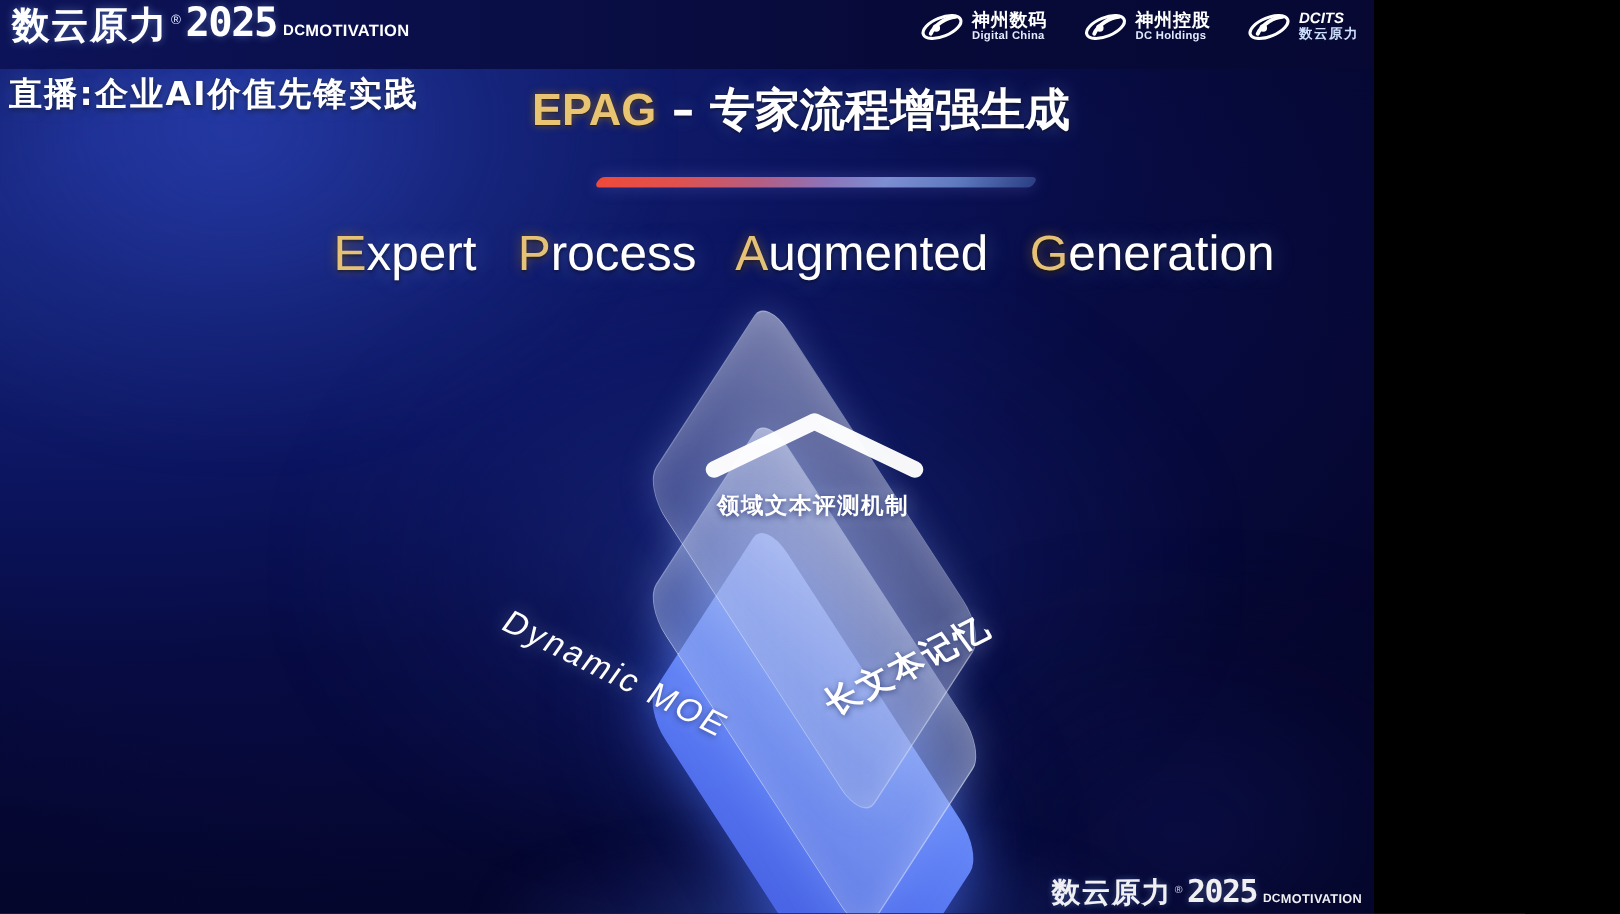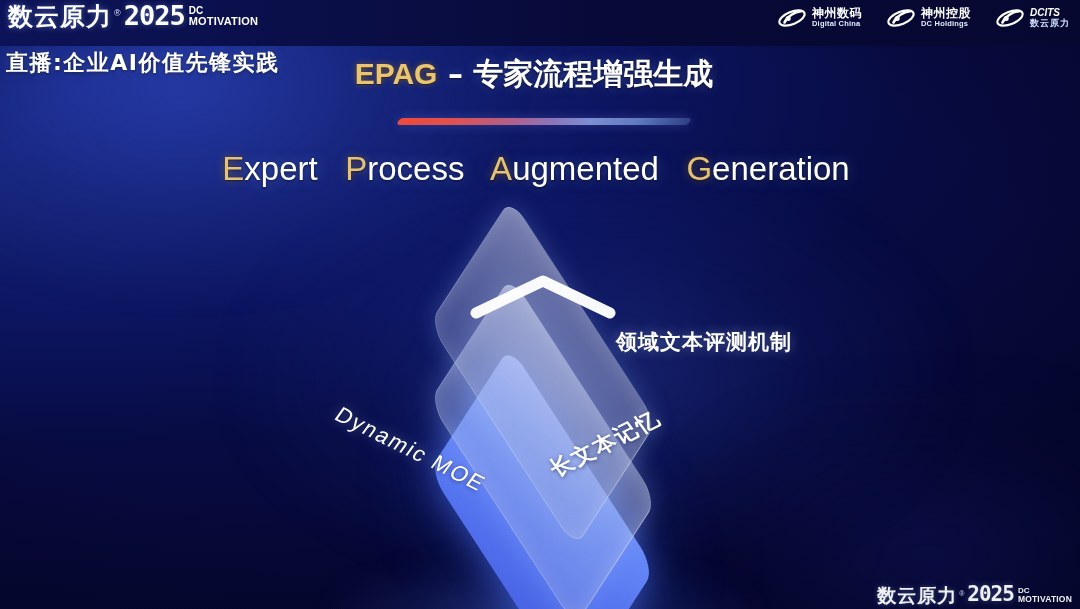--- a/index.html
+++ b/index.html
@@ -2,21 +2,21 @@
 <html><head>
 <meta charset="utf-8">
 <style>
   html,body{margin:0;padding:0;background:#000;}
   body{
     font-family:"Liberation Sans","DejaVu Sans",sans-serif;
     -webkit-font-smoothing:antialiased;
   }
   #slide{
     position:relative;
-    width:1080px;height:609px;
+    width:916px;height:609px;
     overflow:hidden;
     background:#b91c1c;
   }
   
   .bg-base{
     position:absolute;inset:0;
     background:
       radial-gradient(120% 90% at 6% 14%, #1b2b8a 0%, #142274 22%, #0c1560 42%, #070b42 66%, #05062f 100%),
       linear-gradient(135deg,#121f73 0%,#0b1258 38%,#070a3c 70%,#04042b 100%);
   }
@@ -56,21 +56,21 @@
     text-shadow:0 0 6px rgba(150,190,255,.45);
   }
   .brand-reg{font-size:9px;color:#dfe8ff;line-height:1;transform:translateY(-11px);}
   .brand-year{
     font-size:27px;font-weight:700;color:#ffffff;line-height:1;
     letter-spacing:-1px;margin-left:1px;
     font-family:"DejaVu Sans Mono",monospace;
     text-shadow:0 0 6px rgba(150,190,255,.4);
   }
   .brand-dc{
-    display:flex;flex-direction:column;line-height:1;margin-left:2px;
+    display:flex;flex-direction:row;line-height:1;margin-left:2px;
     transform:translateY(-2px);
   }
   .brand-dc b{font-size:10px;color:#ffffff;letter-spacing:.2px;}
   .brand-dc span{font-size:11px;color:#ffffff;letter-spacing:.2px;font-weight:700;}
   .livetag{
     position:absolute;left:6px;top:48px;z-index:7;
     font-size:22px;font-weight:700;color:#ffffff;letter-spacing:1.5px;
     font-family:"DejaVu Sans",sans-serif;
     text-shadow:0 1px 4px rgba(0,0,0,.6),0 0 10px rgba(120,170,255,.3);
     white-space:nowrap;
@@ -162,21 +162,21 @@
   
   .chevron{
     position:absolute;left:176px;top:45px;width:150px;height:46px;z-index:3;
   }
   
   .lbl{
     position:absolute;z-index:5;white-space:nowrap;
     font-family:"DejaVu Sans",sans-serif;font-weight:700;color:#ffffff;
   }
   .lbl-top{
-    left:0;top:100px;width:500px;text-align:right;font-size:21px;letter-spacing:1px;
+    left:0;top:100px;width:500px;text-align:center;font-size:15px;letter-spacing:1px;
     text-shadow:0 1px 4px rgba(20,30,90,.75),0 0 12px rgba(190,215,255,.45);
   }
   .lbl-bottom{
     left:0;top:281px;width:500px;text-align:center;font-size:21px;letter-spacing:1px;
     text-shadow:0 1px 4px rgba(20,40,140,.8),0 0 12px rgba(200,220,255,.5);
   }
   .lbl-left{
     left:45px;top:172px;font-size:22px;letter-spacing:2px;font-weight:400;
     font-family:"Liberation Sans",sans-serif;
     transform:rotate(26.5deg) skewX(-9deg);

